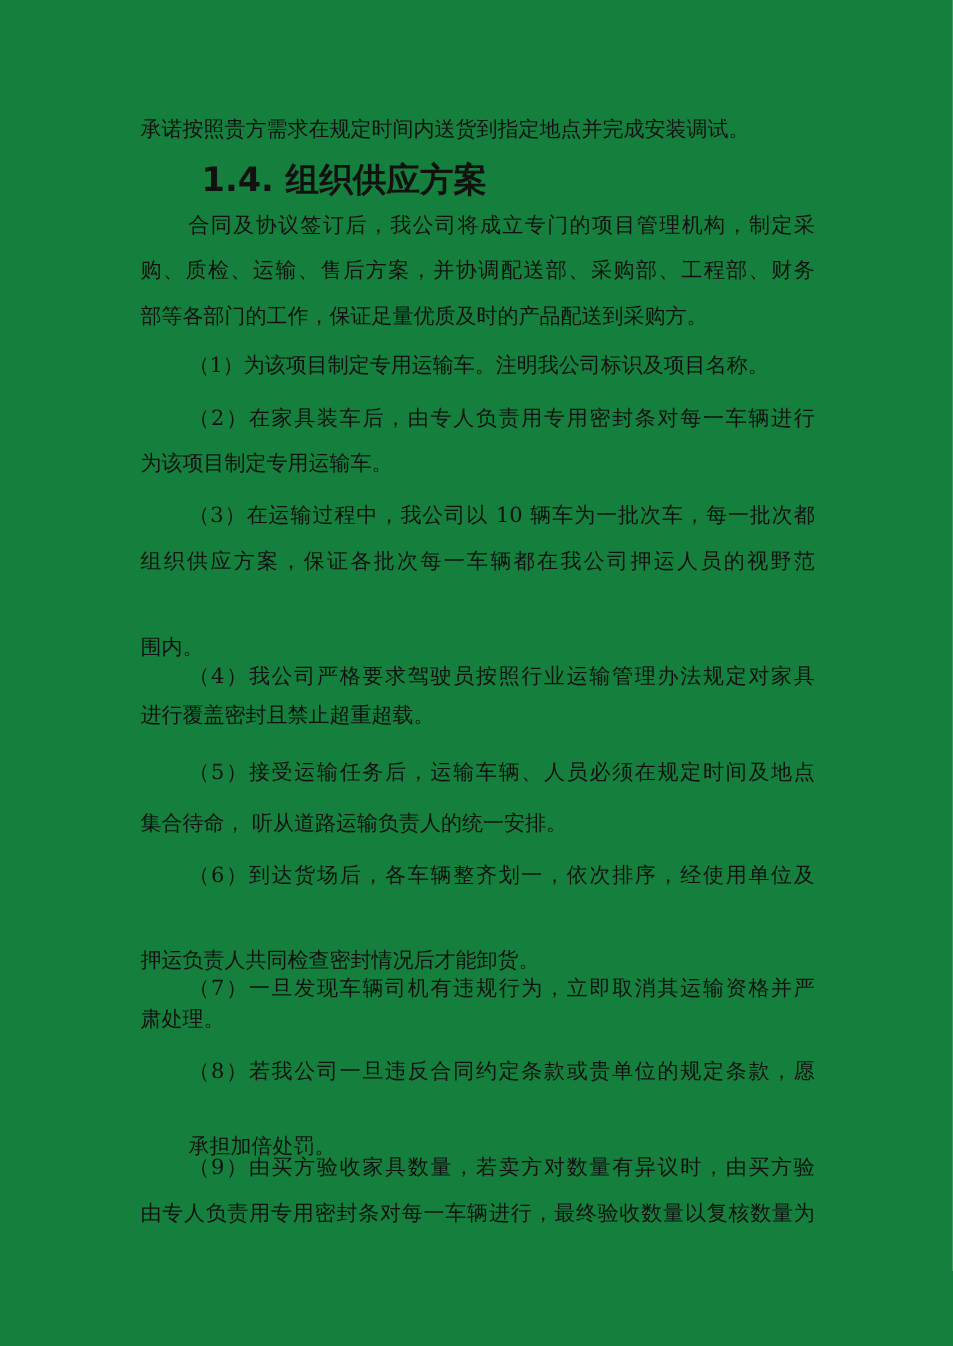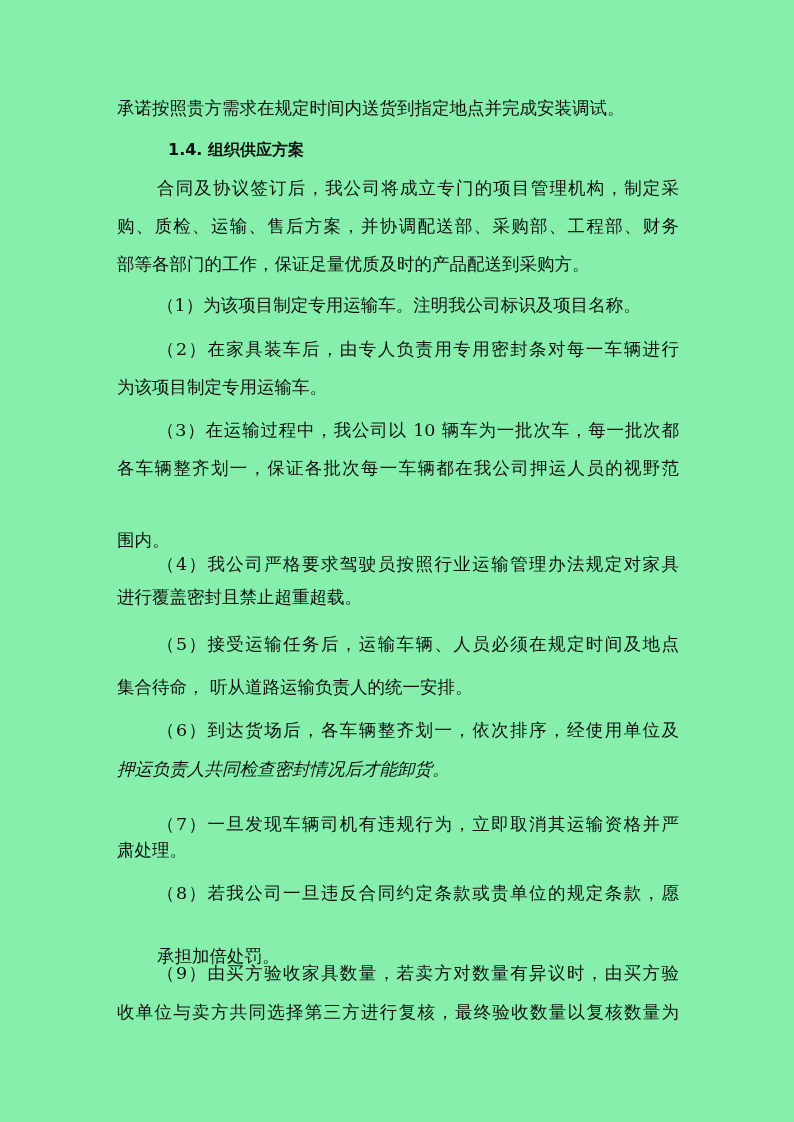--- a/index.html
+++ b/index.html
@@ -1,38 +1,38 @@
 <!DOCTYPE html>
 <html><head>
   <meta charset="utf-8">
   <style>
     html, body { margin: 0; padding: 0; background: #ffffff; }
     body { width: 794px; height: 1122px; position: relative; overflow: hidden; }
-    .page { position: absolute; left: 0; top: 0; width: 794px; height: 1122px; background: #86efac; }
+    .page { position: absolute; left: 0; top: 0; width: 794px; height: 1122px; background: #15803d; }
     .line {
       position: absolute;
       left: 117px;
       width: 562px;
       font-family: "DejaVu Serif", "Liberation Serif", serif;
       font-size: 17.5px;
       color: #111;
       white-space: nowrap;
       line-height: 24px;
       height: 24px;
       text-align: justify;
       text-align-last: justify;
     }
     .line.last { text-align-last: left; }
     .line.indent { left: 157px; width: 522px; }
     .heading {
       position: absolute;
       left: 168px;
       font-family: "DejaVu Sans", "Liberation Sans", sans-serif;
       font-weight: bold;
-      font-size: 16px;
+      font-size: 28px;
       color: #111;
       line-height: 28px;
       white-space: nowrap;
     }
   </style>
 </head>
 <body>
 
 <div class="page">
 
@@ -50,47 +50,47 @@
     <div class="line indent last" style="top:293px;">（1）为该项目制定专用运输车。注明我公司标识及项目名称。</div>
   </div>
 
   <div>
     <div class="line indent" style="top:337px;">（2）在家具装车后，由专人负责用专用密封条对每一车辆进行</div>
     <div class="line last" style="top:375px;">为该项目制定专用运输车。</div>
   </div>
 
   <div>
     <div class="line indent" style="top:418px;">（3）在运输过程中，我公司以 10 辆车为一批次车，每一批次都</div>
-    <div class="line" style="top:456px;">各车辆整齐划一，保证各批次每一车辆都在我公司押运人员的视野范</div>
+    <div class="line" style="top:456px;">组织供应方案，保证各批次每一车辆都在我公司押运人员的视野范</div>
     <div class="line last" style="top:529px;font-family:Liberation Mono, monospace;">围内。</div>
   </div>
 
   <div>
     <div class="line indent" style="top:552px;">（4）我公司严格要求驾驶员按照行业运输管理办法规定对家具</div>
     <div class="line last" style="top:585px;">进行覆盖密封且禁止超重超载。</div>
   </div>
 
   <div>
     <div class="line indent" style="top:632px;">（5）接受运输任务后，运输车辆、人员必须在规定时间及地点</div>
     <div class="line last" style="top:675px;">集合待命，  听从道路运输负责人的统一安排。</div>
   </div>
 
   <div>
     <div class="line indent" style="top:718px;">（6）到达货场后，各车辆整齐划一，依次排序，经使用单位及</div>
-    <div class="line last" style="top:757px;font-style:italic;">押运负责人共同检查密封情况后才能卸货。</div>
+    <div class="line last" style="top:789px;">押运负责人共同检查密封情况后才能卸货。</div>
   </div>
 
   <div>
     <div class="line indent" style="top:800px;margin-top:12px;">（7）一旦发现车辆司机有违规行为，立即取消其运输资格并严</div>
     <div class="line last" style="top:838px;">肃处理。</div>
   </div>
 
   <div>
     <div class="line indent" style="top:881px;">（8）若我公司一旦违反合同约定条款或贵单位的规定条款，愿</div>
     <div class="line last" style="top:944px;margin-left:40px;">承担加倍处罚。</div>
   </div>
 
   <div>
     <div class="line indent" style="top:961px;">（9）由买方验收家具数量，若卖方对数量有异议时，由买方验</div>
-    <div class="line" style="top:1000px;">收单位与卖方共同选择第三方进行复核，最终验收数量以复核数量为</div>
+    <div class="line" style="top:1000px;">由专人负责用专用密封条对每一车辆进行，最终验收数量以复核数量为</div>
   </div>
 
 </div>
 
 </body></html>

